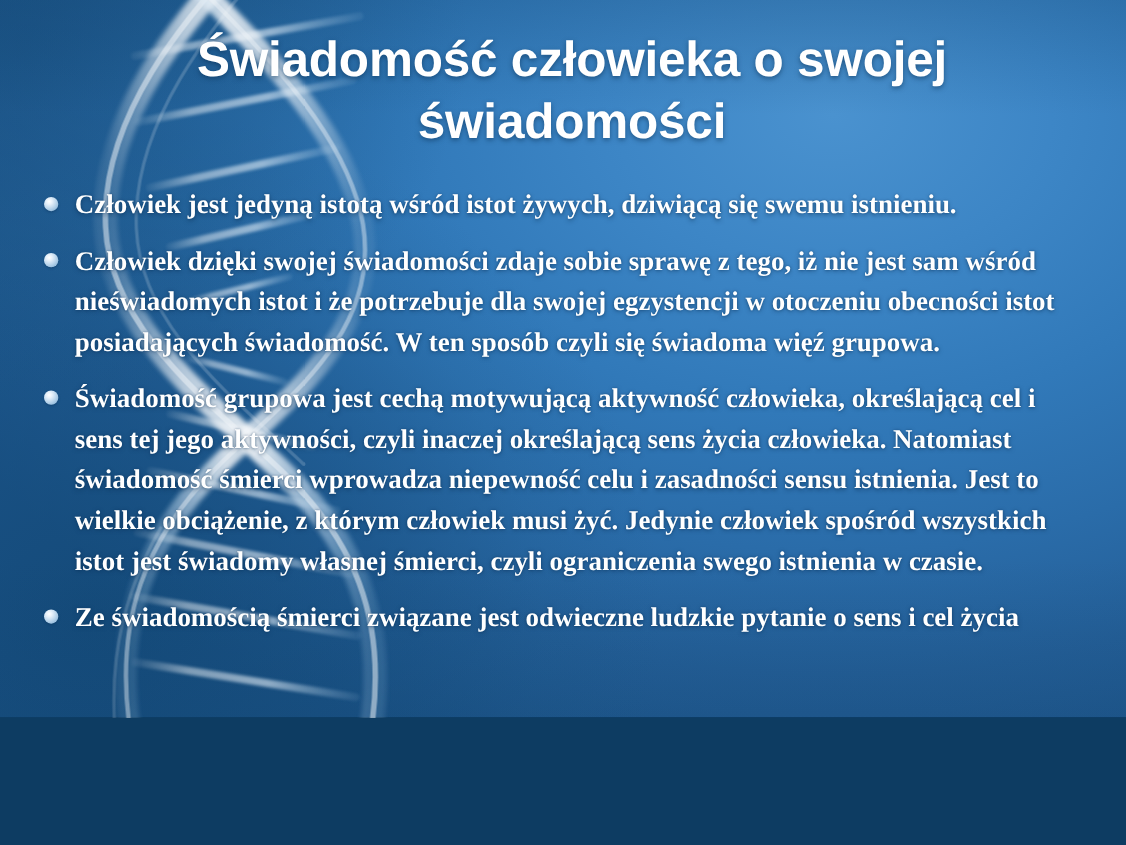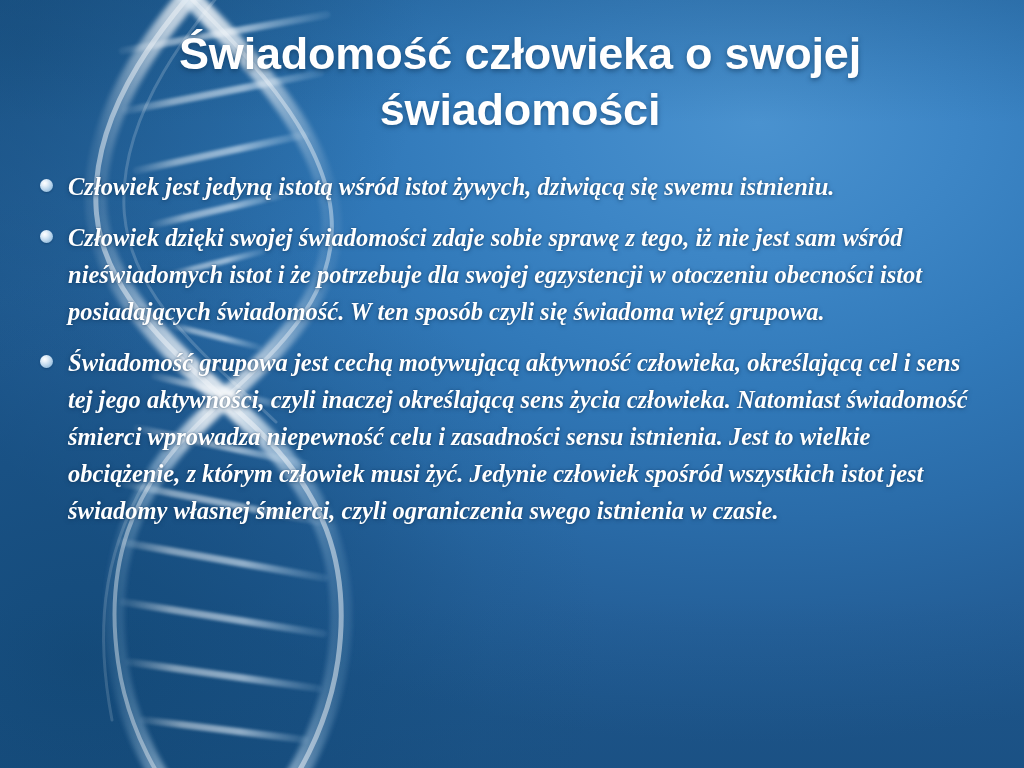--- a/index.html
+++ b/index.html
@@ -3,21 +3,21 @@
 <meta charset="utf-8">
 <style>
   html, body {
     margin: 0;
     padding: 0;
     background: #0d3c62;
   }
   #slide {
     position: relative;
     width: 1024px;
-    height: 768px;
+    height: 652px;
     overflow: hidden;
     font-family: "Liberation Sans", sans-serif;
     background-color: #2a6da8;
   }
   
   .bg-base {
     position: absolute;
     inset: 0;
     background:
       radial-gradient(ellipse 900px 620px at 74% 16%,
@@ -94,21 +94,20 @@
     box-shadow: 0 1px 2px rgba(12,52,90,0.45);
   }
   .bullet-text {
     flex: 1 1 auto;
     color: #ffffff;
     font-family: "Liberation Serif", serif;
     font-weight: bold;
     font-size: 24.5px;
     line-height: 37px;
     text-shadow: 0 1px 4px rgba(12,52,90,0.60), 0 0 2px rgba(12,52,90,0.40);
-    font-style: italic;
   }
 </style>
 </head>
 <body>
 
 <div id="slide">
 
   <div class="bg-base"></div>
   <div class="bg-dark-left"></div>
   <div class="bg-dark-topleft"></div>
@@ -207,16 +206,20 @@
     <div class="bullet-row">
       <span class="bullet-mark"></span>
       <span class="bullet-text">Człowiek dzięki swojej świadomości zdaje sobie sprawę z tego, iż nie jest sam wśród nieświadomych istot i że potrzebuje dla swojej egzystencji w otoczeniu obecności istot posiadających świadomość. W ten sposób czyli się świadoma więź grupowa.</span>
     </div>
 
     <div class="bullet-row">
       <span class="bullet-mark"></span>
       <span class="bullet-text">Świadomość grupowa jest cechą motywującą aktywność człowieka, określającą cel i sens tej jego aktywności, czyli inaczej określającą sens życia człowieka. Natomiast świadomość śmierci wprowadza niepewność celu i zasadności sensu istnienia. Jest to wielkie obciążenie, z którym człowiek musi żyć. Jedynie człowiek spośród wszystkich istot jest świadomy własnej śmierci, czyli ograniczenia swego istnienia w czasie.</span>
     </div>
 
+    <div class="bullet-row">
+      <span class="bullet-mark"></span>
+      <span class="bullet-text">Ze świadomością śmierci związane jest odwieczne ludzkie pytanie o sens i cel życia</span>
+    </div>
 
   </div>
 
 </div>
 
 </body></html>

